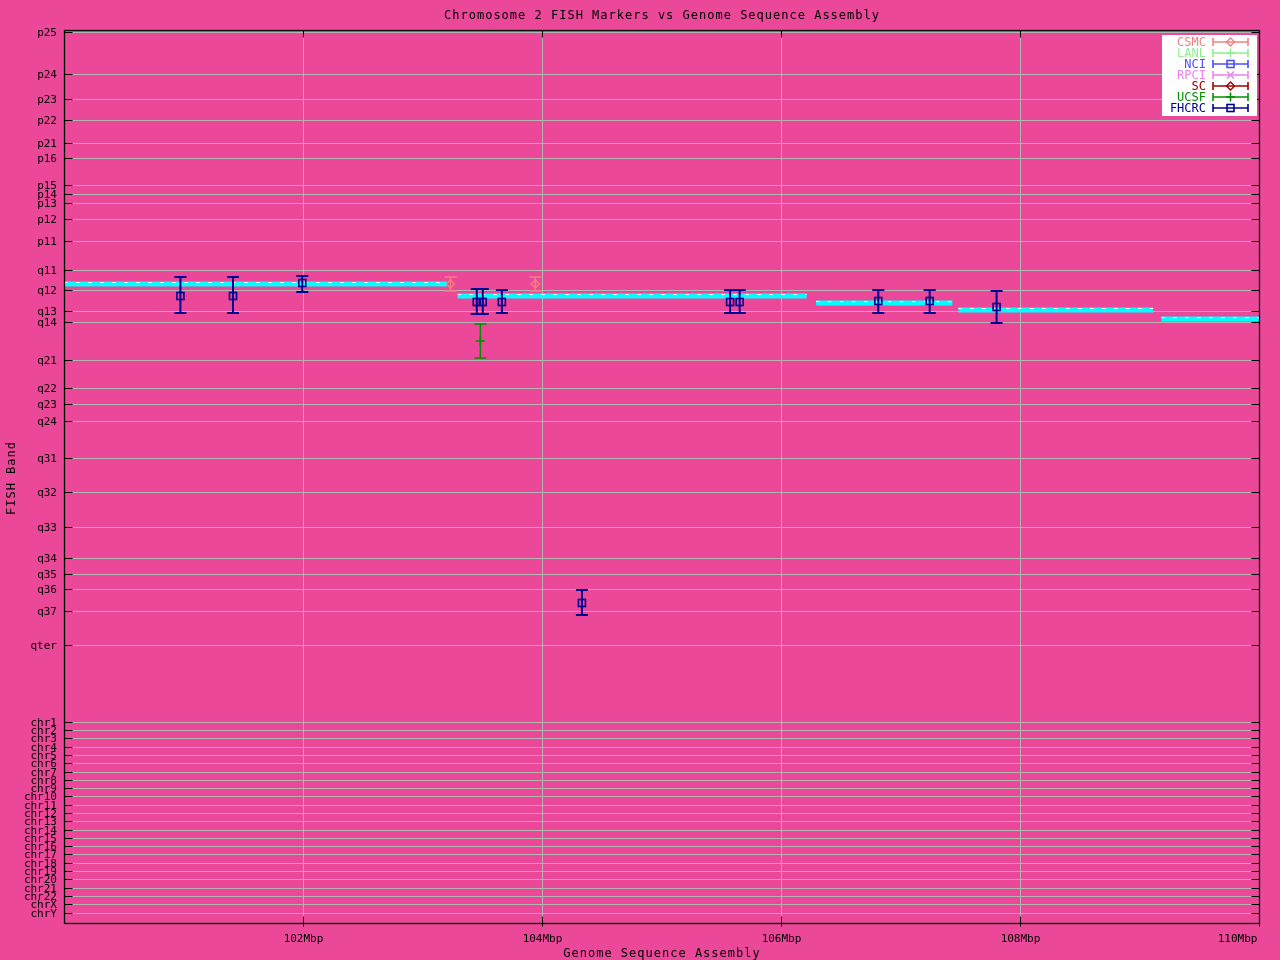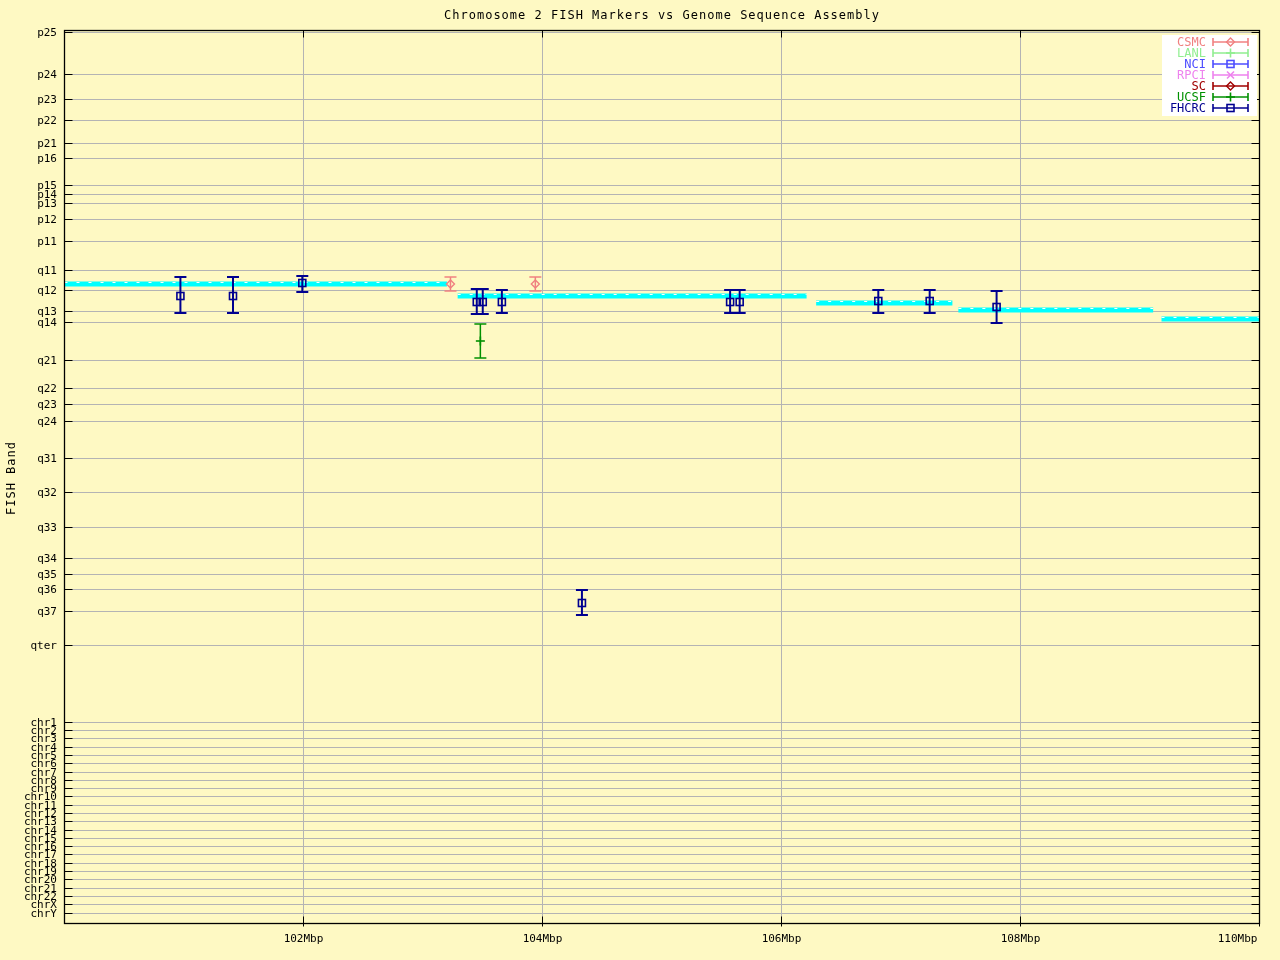--- a/index.html
+++ b/index.html
@@ -1,17 +1,17 @@
 <!DOCTYPE html>
 <html><head>
 <meta charset="utf-8">
 <style>
   html,body{margin:0;padding:0;background:#ffffff;}
   .screen{
-    position:relative;width:1280px;height:960px;background:#fef9c3;overflow:hidden;
+    position:relative;width:1280px;height:960px;background:#ec4899;overflow:hidden;
     font-family:"DejaVu Sans Mono", monospace;color:#000;
   }
   .chart-title{
     position:absolute;top:8px;left:64px;width:1196px;text-align:center;
     font-size:12px;letter-spacing:1px;white-space:pre;
   }
   .x-axis-title{
     position:absolute;top:946px;left:64px;width:1196px;text-align:center;
     font-size:12px;letter-spacing:1px;white-space:pre;
   }
@@ -21,20 +21,21 @@
   }
   svg{position:absolute;left:0;top:0;}
   svg text{font-family:"DejaVu Sans Mono", monospace;}
 </style>
 </head>
 <body>
 
 <div class="screen">
   <div class="chart-title">Chromosome 2 FISH Markers vs Genome Sequence Assembly</div>
   <div class="y-axis-title">FISH Band</div>
+  <div class="x-axis-title">Genome Sequence Assembly</div>
   <svg id="plot" width="1280" height="960" viewBox="0 0 1280 960">
       <line x1="303.5" y1="30.5" x2="303.5" y2="923.5" stroke="#b4b4b4" stroke-width="1"></line>
       <line x1="542.5" y1="30.5" x2="542.5" y2="923.5" stroke="#b4b4b4" stroke-width="1"></line>
       <line x1="781.5" y1="30.5" x2="781.5" y2="923.5" stroke="#b4b4b4" stroke-width="1"></line>
       <line x1="1020.5" y1="30.5" x2="1020.5" y2="923.5" stroke="#b4b4b4" stroke-width="1"></line>
       <line x1="1259.5" y1="30.5" x2="1259.5" y2="923.5" stroke="#b4b4b4" stroke-width="1"></line>
       <line x1="64.5" y1="32.5" x2="1259.5" y2="32.5" stroke="#b4b4b4" stroke-width="1"></line>
       <line x1="64.5" y1="74.5" x2="1259.5" y2="74.5" stroke="#b4b4b4" stroke-width="1"></line>
       <line x1="64.5" y1="99.5" x2="1259.5" y2="99.5" stroke="#b4b4b4" stroke-width="1"></line>
       <line x1="64.5" y1="120.5" x2="1259.5" y2="120.5" stroke="#b4b4b4" stroke-width="1"></line>

